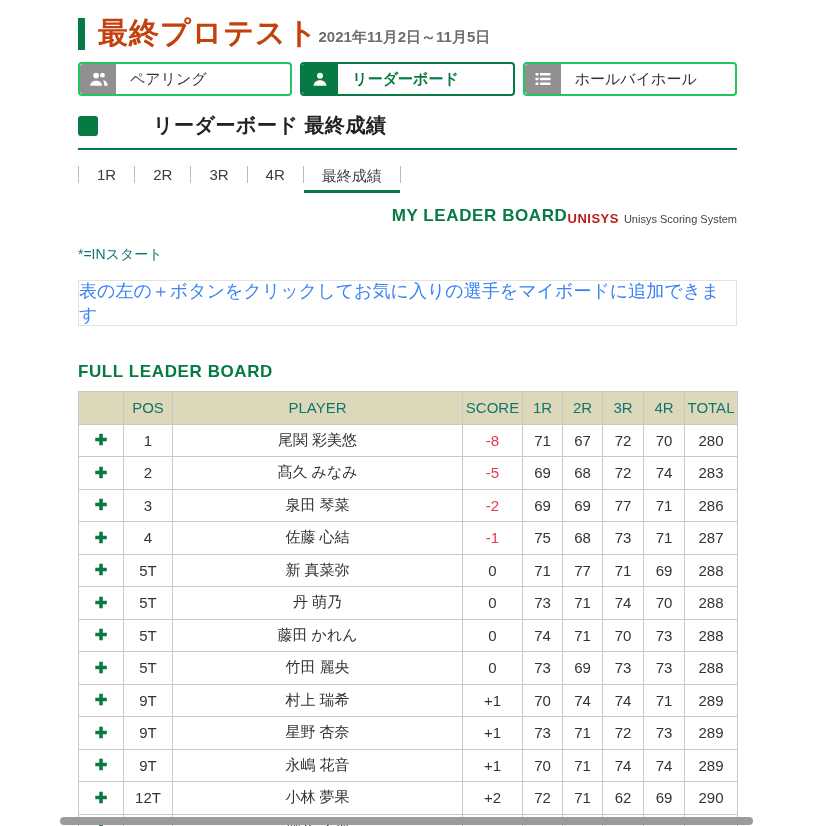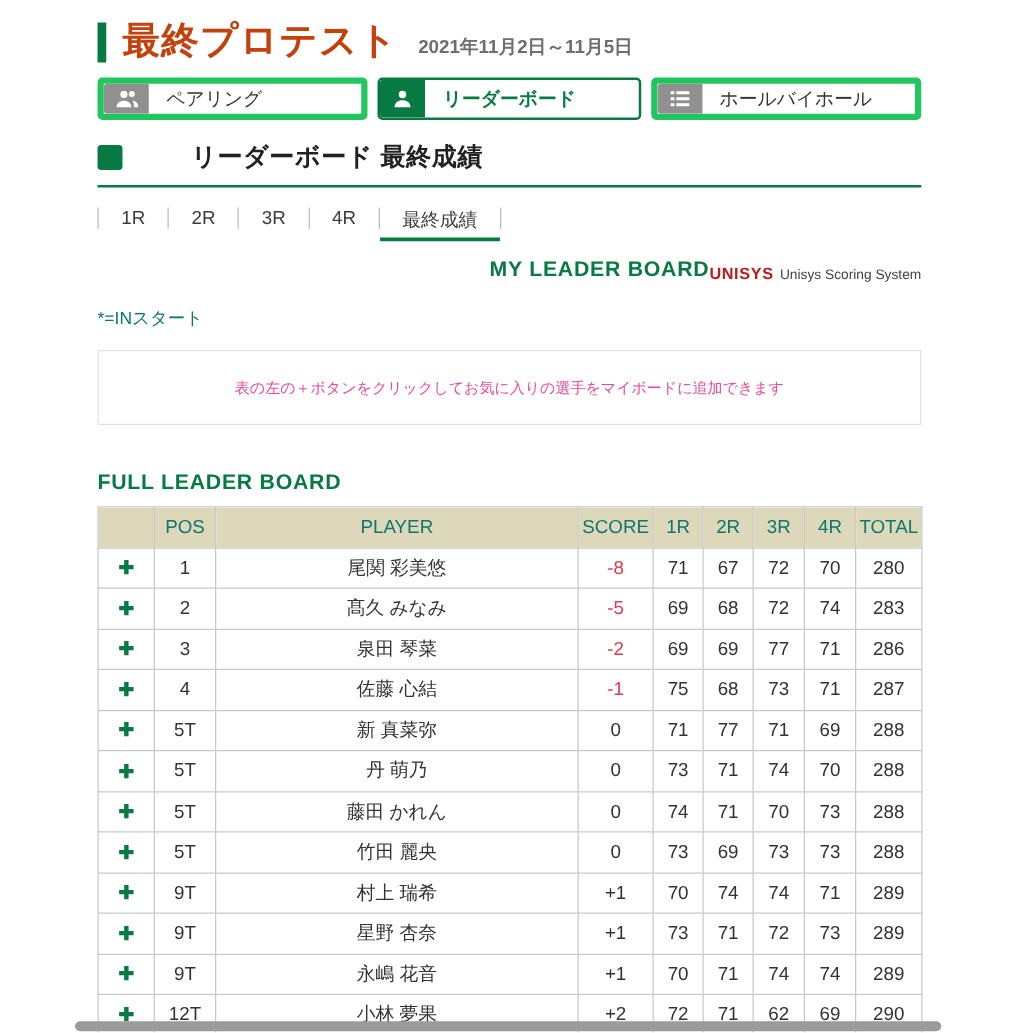--- a/index.html
+++ b/index.html
@@ -7,25 +7,25 @@
   .page {
     position:relative; width:820px; height:826px; overflow:hidden;
     background:#fff; font-family:"Liberation Sans", sans-serif; color:#333;
   }
   .content { position:absolute; left:78px; top:0; width:659px; }
 
   
   .page-header { margin-top:16px; display:flex; align-items:flex-end; }
   .title-bar { width:7px; height:32px; background:var(--green); margin-right:13px; }
   .page-title { margin:0; font-size:30px; line-height:34px; font-weight:bold; color:#c2410c; letter-spacing:1px; }
-  .event-date { margin-left:16px; font-size:15px; font-weight:bold; color:#6e6e6e; padding-bottom:3px; }
+  .event-date { margin-left:0; font-size:15px; font-weight:bold; color:#6e6e6e; padding-bottom:3px; }
 
   
   .main-tabs { margin-top:12px; display:flex; gap:8px; }
-  .tab { flex:1; height:34px; display:flex; align-items:center; border:5px solid #22c55e;
+  .tab { flex:1; height:34px; display:flex; align-items:center; border:2px solid #22c55e;
          border-radius:4px; background:#fff; cursor:pointer; overflow:hidden; }
   .tab-icon { width:36px; align-self:stretch; background:#909090; display:flex;
               align-items:center; justify-content:center; border-radius:3px 0 0 3px; flex:none; }
   .tab-label { margin-left:14px; font-size:15px; color:#333; white-space:nowrap; }
   .tab.active { border:2px solid var(--green); }
   .tab.active .tab-icon { background:var(--green); border-radius:2px 0 0 2px; }
   .tab.active .tab-label { color:var(--green); font-weight:bold; }
 
   
   .section-heading { margin-top:16px; display:flex; align-items:center;
@@ -40,23 +40,23 @@
   .rtab.active { border-bottom:3px solid var(--green); padding-bottom:4px; margin-bottom:-7px; }
 
   
   .board-row { margin-top:16px; display:flex; justify-content:flex-end; align-items:flex-end; }
   .board-heading { margin:0; font-size:17px; font-weight:bold; color:var(--green); letter-spacing:0.6px; }
   .scoring { font-size:11px; color:#444; white-space:nowrap; }
   .unisys-logo { color:#b91c1c; font-weight:800; font-size:13px; letter-spacing:0.5px; margin-right:5px; }
 
   .in-start-note { margin:20px 0 0 0; font-size:14px; color:#0f766e; }
 
-  .notice-box { margin-top:16px; border:1px solid #e2e2e2; height:60px;
+  .notice-box { margin-top:16px; border:1px solid #e2e2e2; height:46px;
                 display:flex; align-items:center; justify-content:center;
-                color:#ec4899; font-size:12px; }
+                color:#3b82f6; font-size:18px; }
 
   .full-heading { margin:36px 0 9px 0; font-size:17px; font-weight:bold; color:var(--green); letter-spacing:0.6px; }
 
   
   table.leaderboard { width:659px; border-collapse:collapse; table-layout:fixed; font-size:15px; color:#333; }
   .leaderboard th, .leaderboard td { border:1px solid #c9c9c9; text-align:center; height:32.5px; padding:0; overflow:hidden; white-space:nowrap; }
   .leaderboard th { background:var(--thbg); font-weight:400; color:#0f766e;text-align:center; }
   col.c-plus{width:45px;} col.c-pos{width:49px;} col.c-player{width:290px;} col.c-score{width:60px;}
   col.c-r{width:40px;} col.c-r3{width:41px;} col.c-r4{width:41px;} col.c-total{width:53px;}
   td.plus-cell { color:var(--green); font-weight:bold; font-size:15px; cursor:pointer; }

